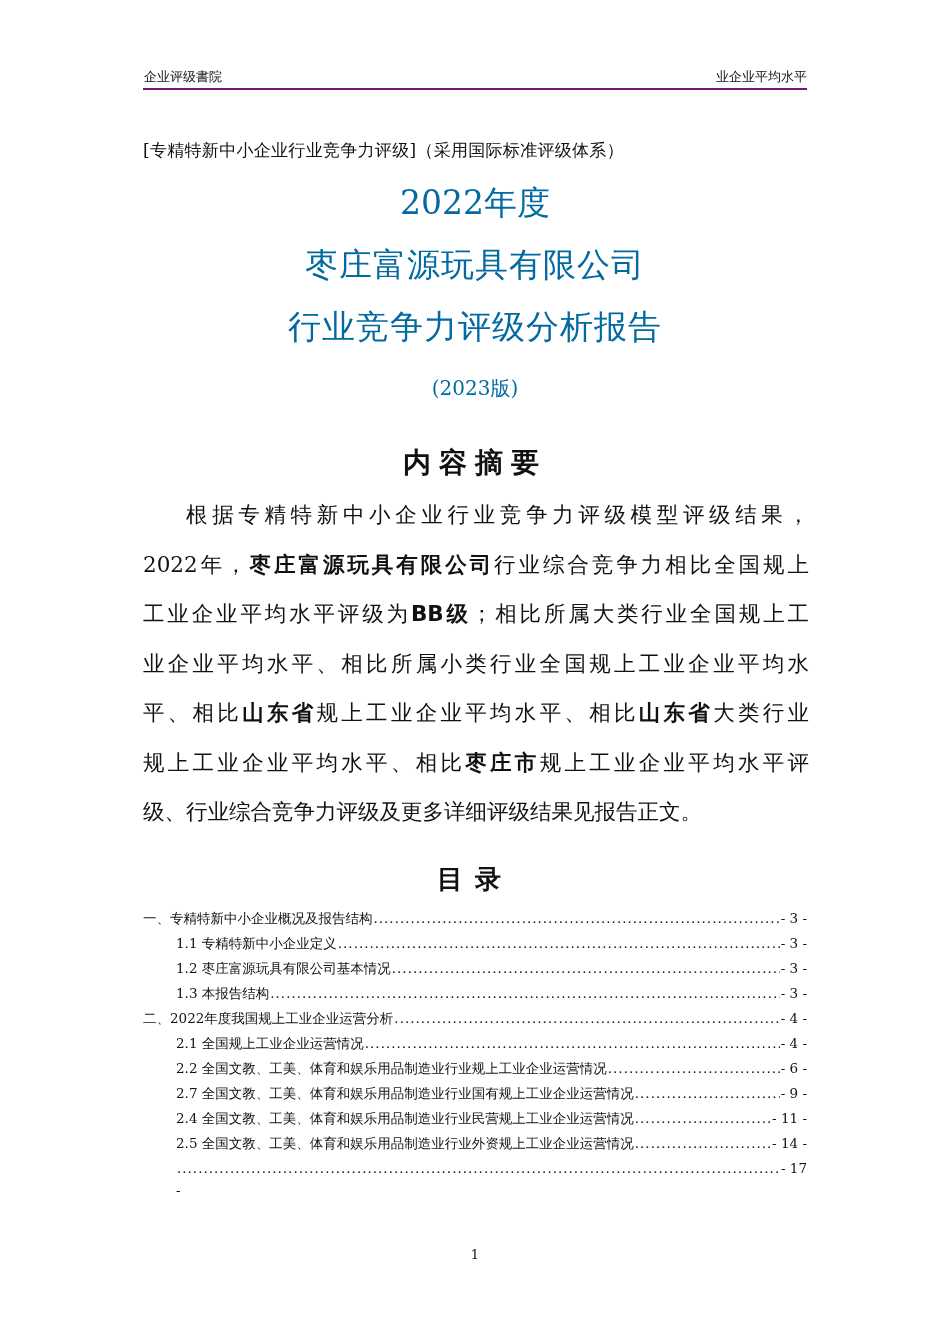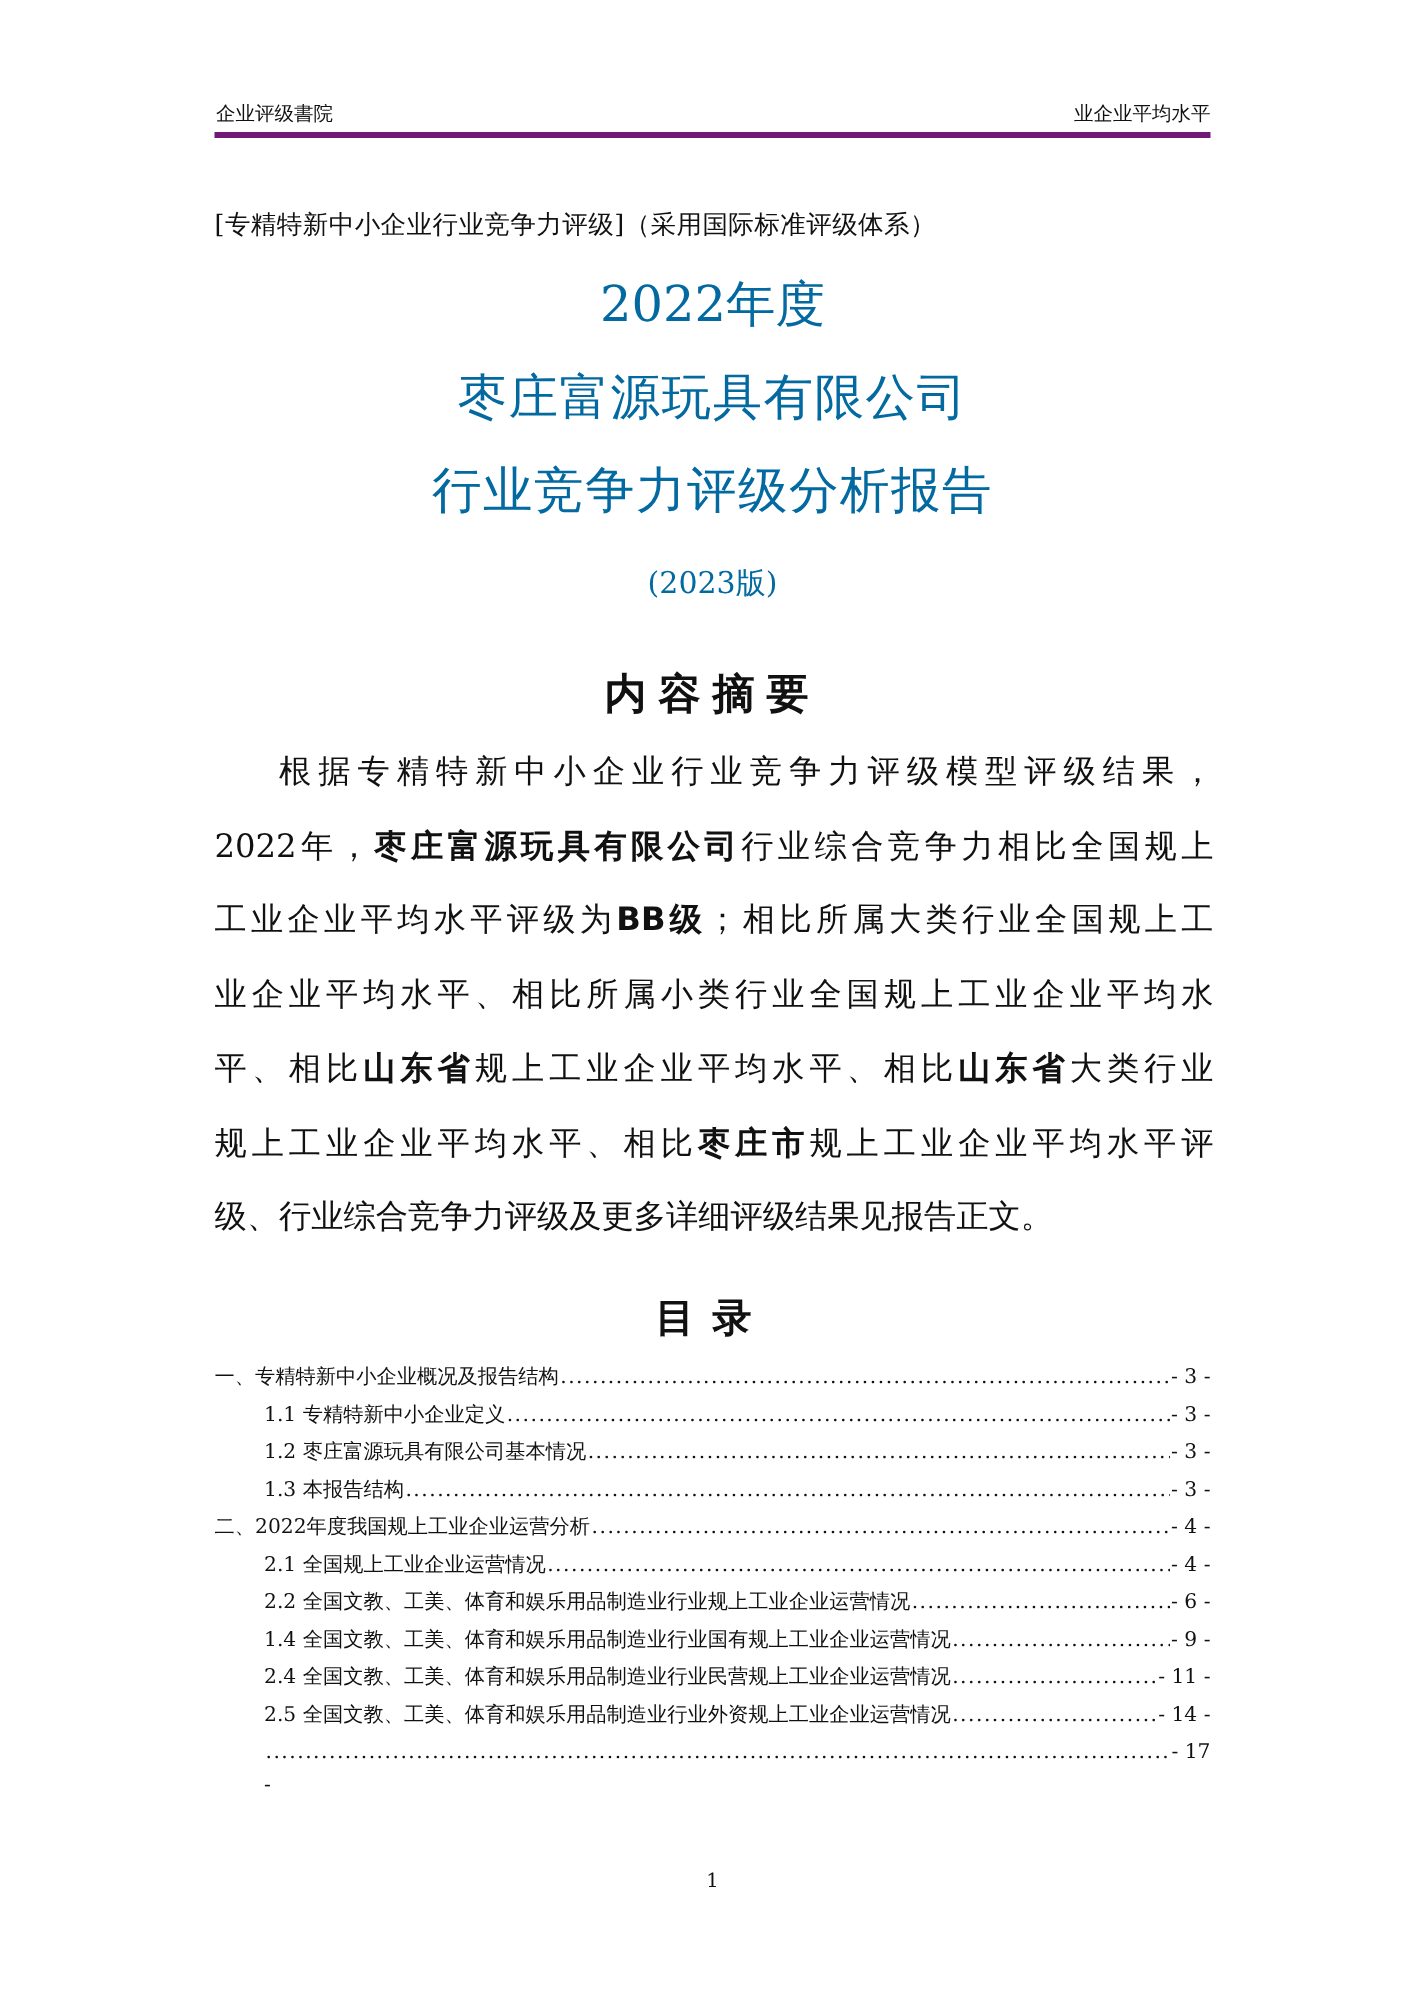--- a/index.html
+++ b/index.html
@@ -14,21 +14,21 @@
     overflow: hidden;
     font-family: "DejaVu Serif", "Liberation Serif", serif;
     color: #111111;
   }
   .page-header {
     position: absolute;
     left: 143px;
     top: 68px;
     width: 664px;
     height: 20px;
-    border-bottom: 4px solid #701a75;
+    border-bottom: 2px solid #701a75;
     font-family: "DejaVu Sans", "Liberation Sans", sans-serif;
     font-size: 13px;
     line-height: 18px;
   }
   .page-header .left { position: absolute; left: 1px; top: 0; }
   .page-header .right { position: absolute; right: 0; top: 0; }
 
   .series-tag {
     position: absolute;
     left: 143px;
@@ -202,21 +202,21 @@
       <span class="label">2.1 全国规上工业企业运营情况</span>
       <span class="dots"></span>
       <span class="page">- 4 -</span>
     </div>
     <div class="toc-item l2">
       <span class="label">2.2 全国文教、工美、体育和娱乐用品制造业行业规上工业企业运营情况</span>
       <span class="dots"></span>
       <span class="page">- 6 -</span>
     </div>
     <div class="toc-item l2">
-      <span class="label">1.4 全国文教、工美、体育和娱乐用品制造业行业国有规上工业企业运营情况</span>
+      <span class="label">2.7 全国文教、工美、体育和娱乐用品制造业行业国有规上工业企业运营情况</span>
       <span class="dots"></span>
       <span class="page">- 9 -</span>
     </div>
     <div class="toc-item l2">
       <span class="label">2.4 全国文教、工美、体育和娱乐用品制造业行业民营规上工业企业运营情况</span>
       <span class="dots"></span>
       <span class="page">- 11 -</span>
     </div>
     <div class="toc-item l2">
       <span class="label">2.5 全国文教、工美、体育和娱乐用品制造业行业外资规上工业企业运营情况</span>

